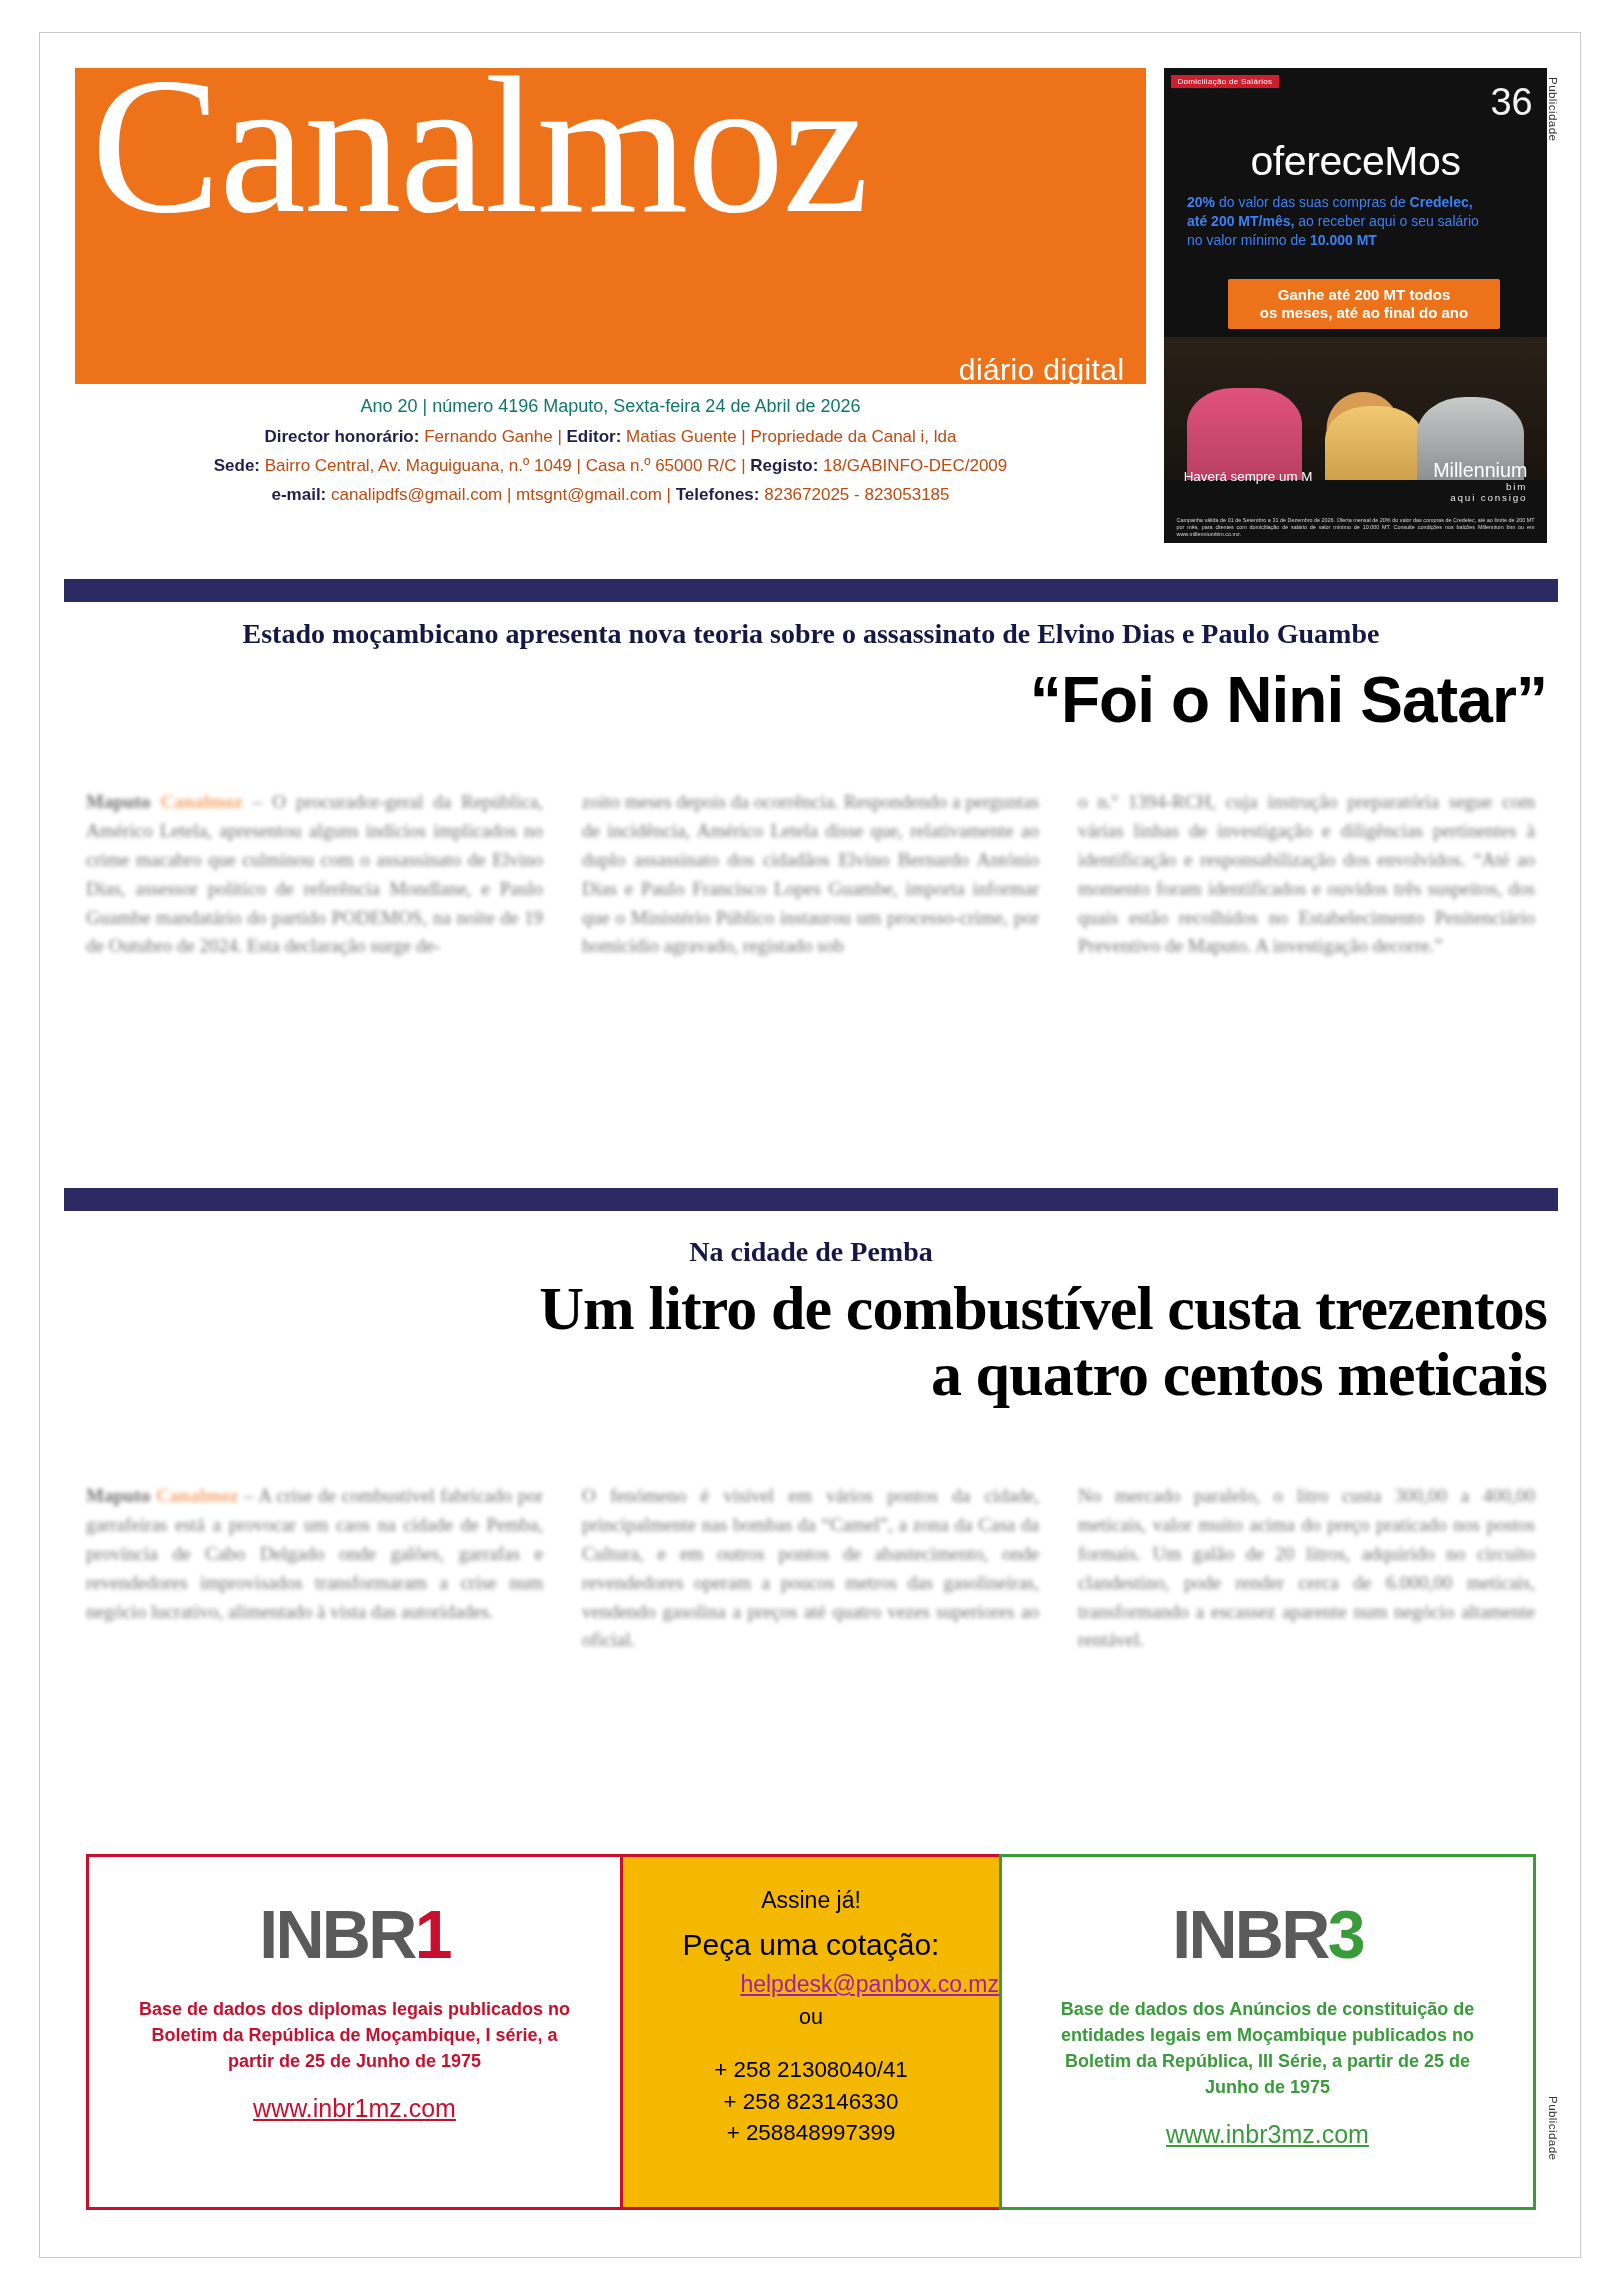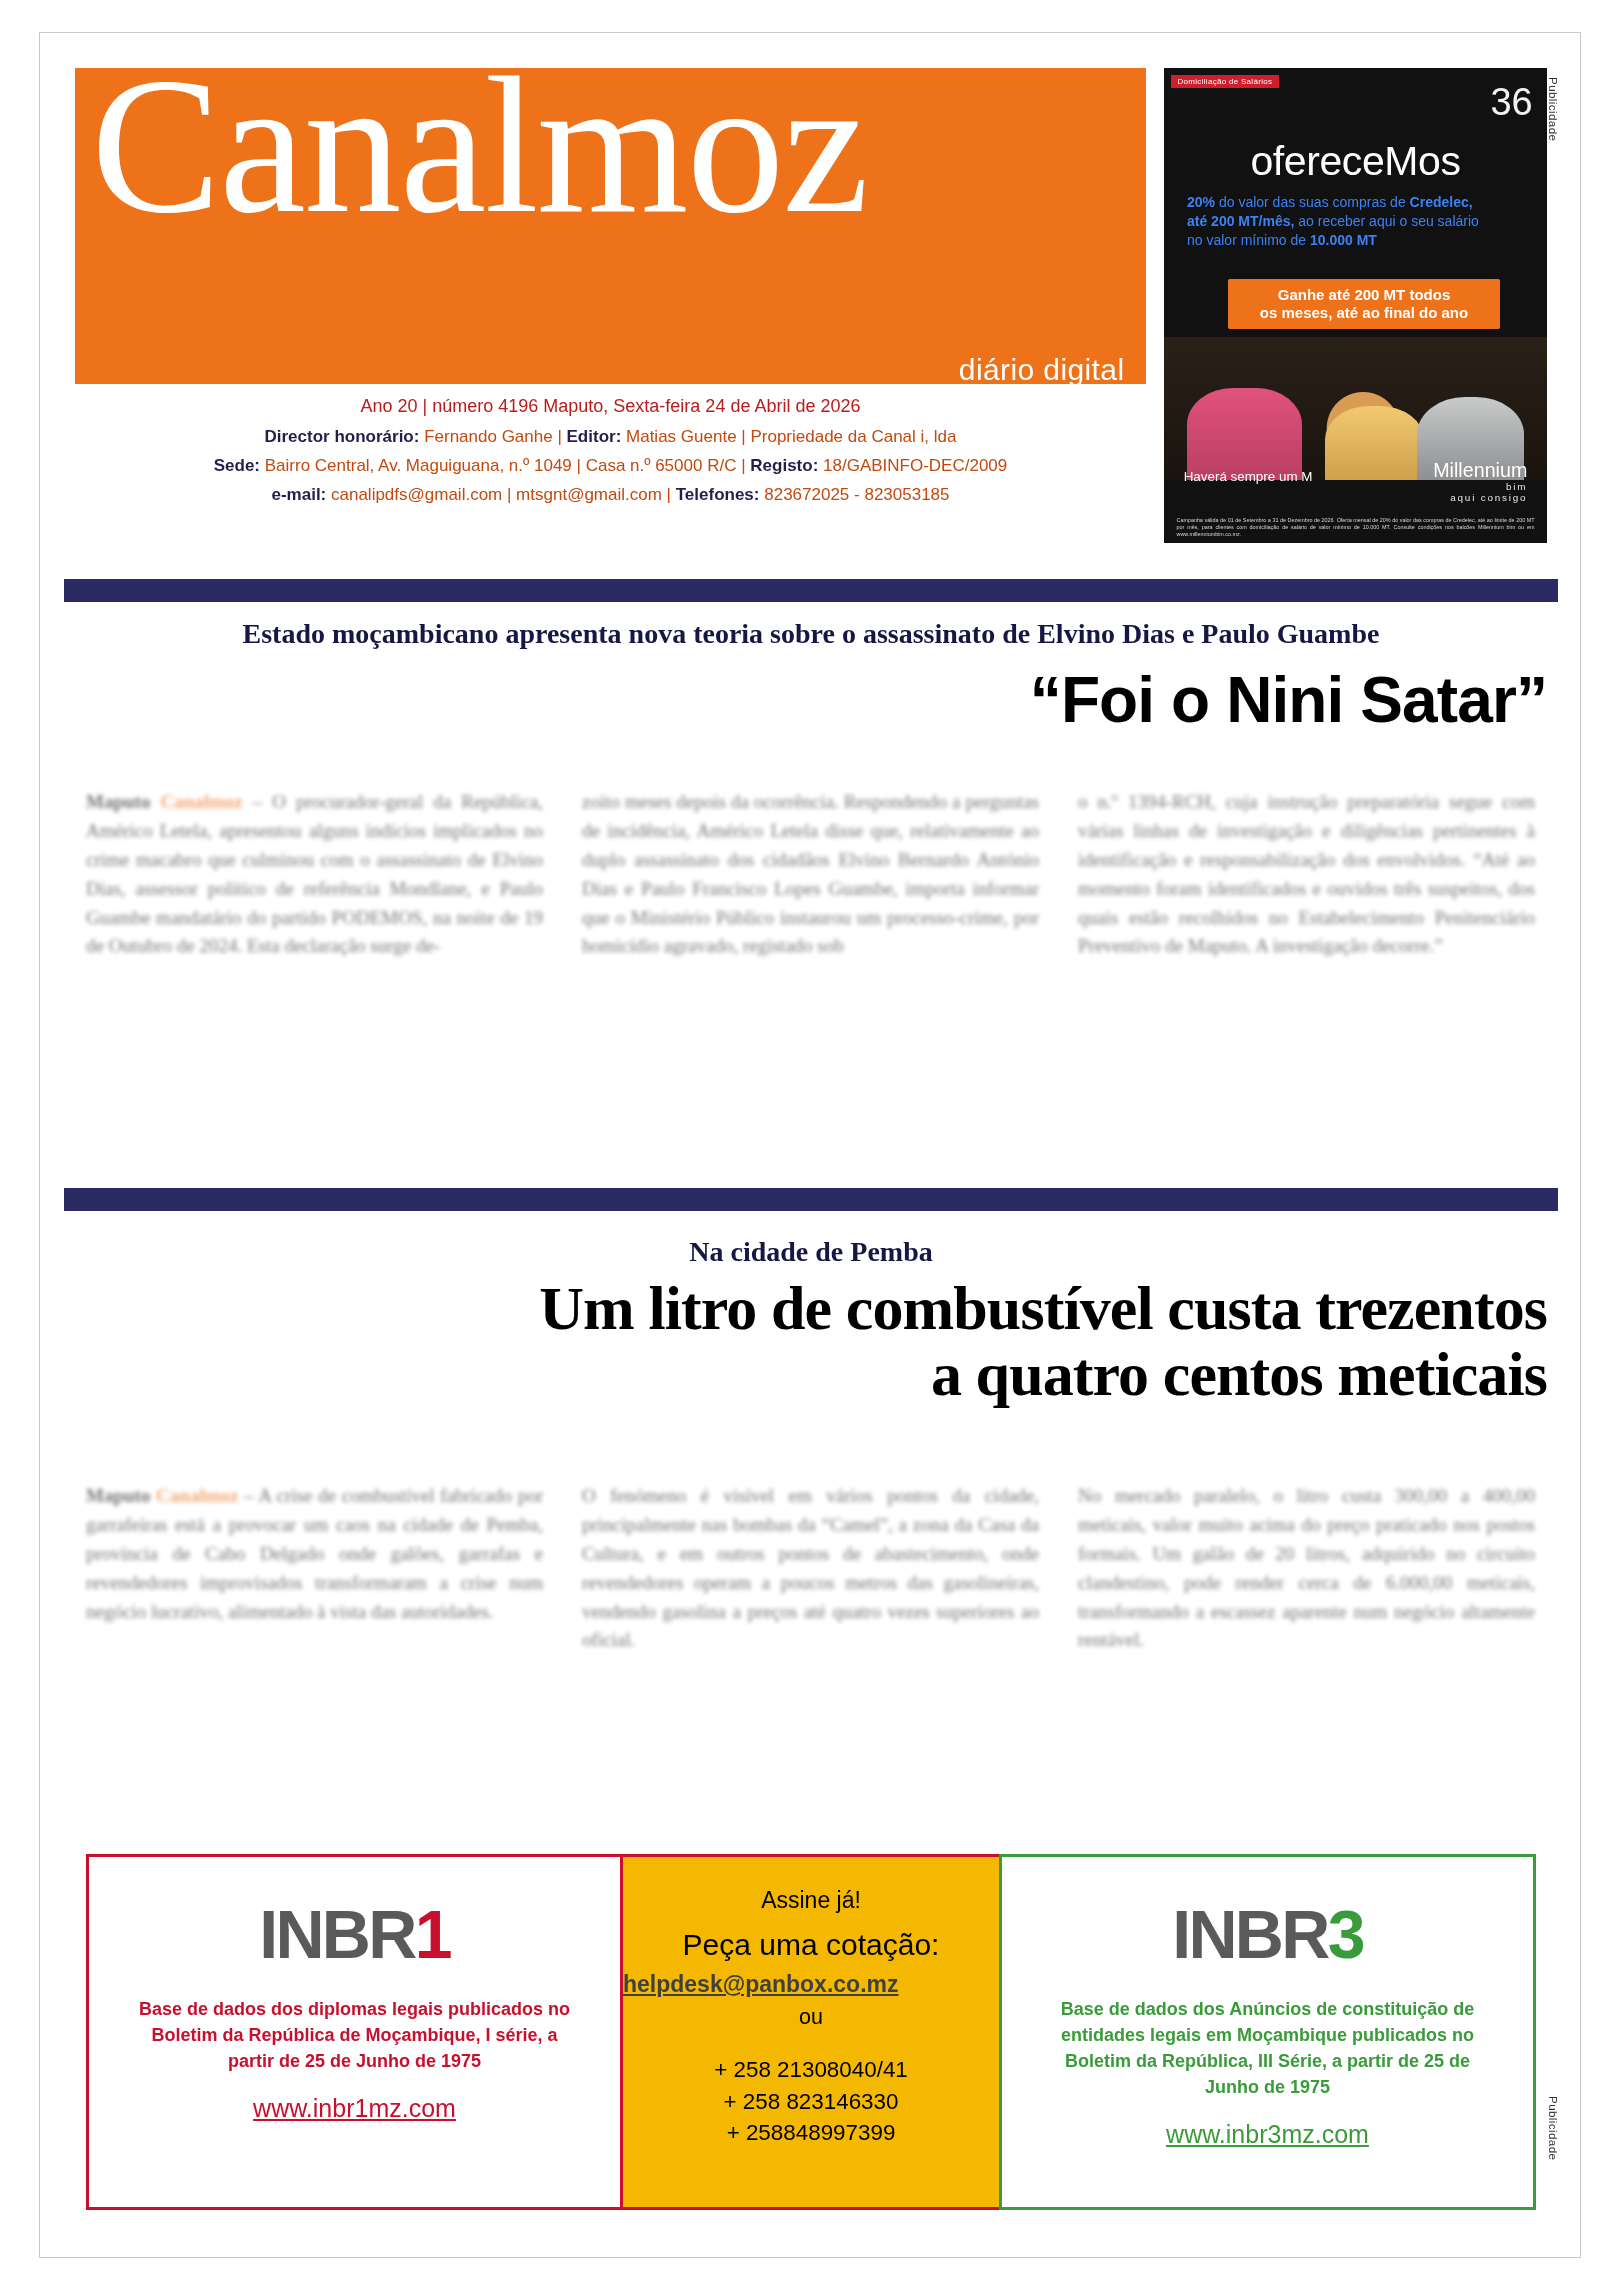--- a/index.html
+++ b/index.html
@@ -78,21 +78,21 @@
   }
   .info-line {
     text-align: center;
     font-family: "Liberation Sans", sans-serif;
     color: #231f4d;
     line-height: 1.25;
   }
   .info-line.l1 {
     font-size: 18px;
     padding-top: 5.4px;
-    color: #b91c1c;
+    color: #0f766e;
   }
   .info-line.l2, .info-line.l3, .info-line.l4 {
     font-size: 17px;
     padding-top: 8px;
     color: #c24a0f;
   }
   .info-line b { color: #231f4d; }
   .info-band {
     position: absolute;
     left: 75px;
@@ -379,27 +379,26 @@
   .bad-url.green { color: #3a9b3a; }
 
   .mid-line {
     text-align: center;
     font-family: "Liberation Sans", sans-serif;
     color: #000000;
   }
   .mid-l1 { font-size: 23px; margin-top: 30px; }
   .mid-l2 { font-size: 30px; margin-top: 14px; }
   .mid-mail {
-    text-align: left;
+    text-align: right;
     font-family: "Liberation Sans", sans-serif;
     font-size: 23px;
     margin-top: 9px;
     text-decoration: underline;
-    color: #404040;
-    font-weight: bold;
+    color: #a21caf;
   }
   .mid-ou { font-size: 21.5px; margin-top: 7.2px; }
   .mid-phone {
     text-align: center;
     font-family: "Liberation Sans", sans-serif;
     font-size: 22.4px;
     margin-top: 5.4px;
   }
   .mid-phone.first { margin-top: 27px; }
 </style>

